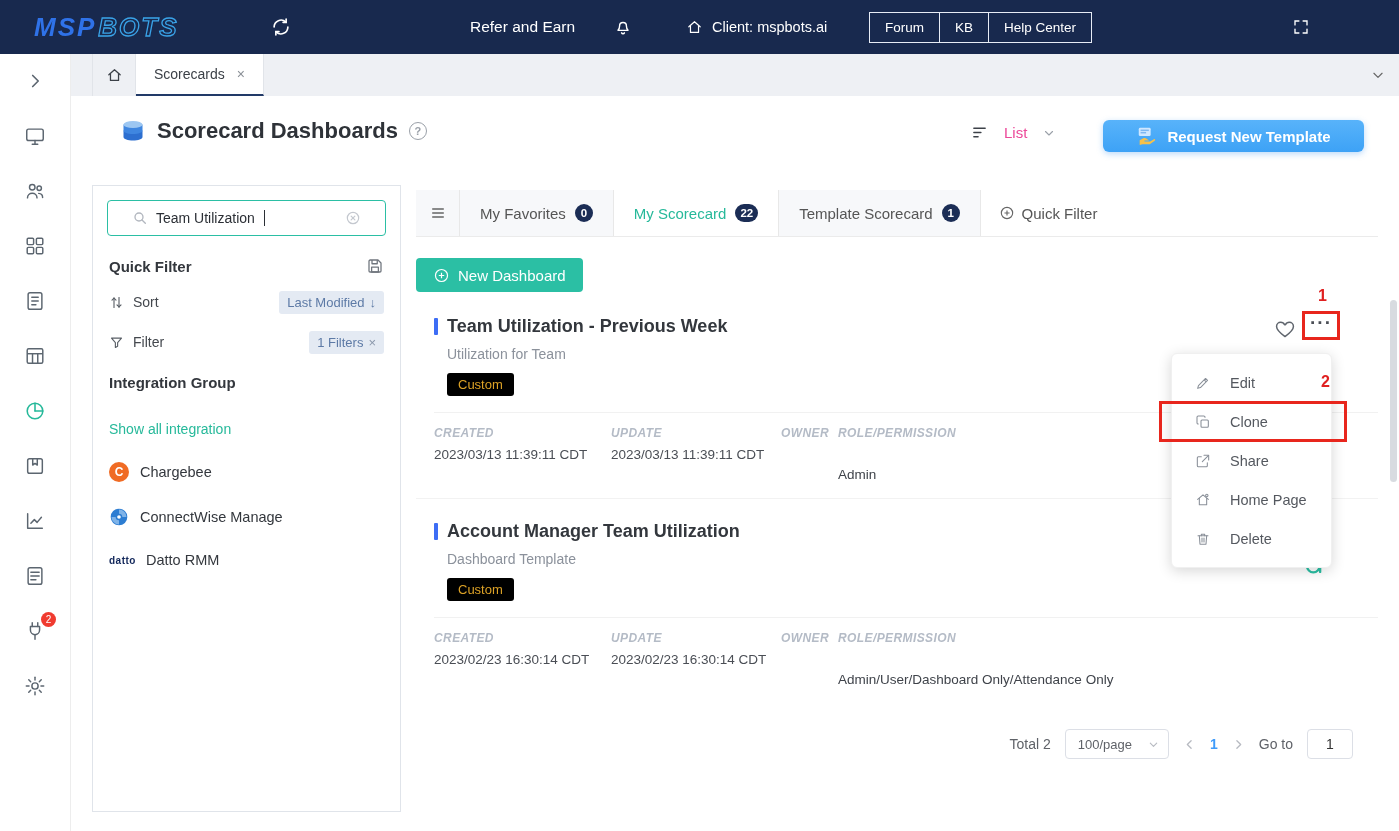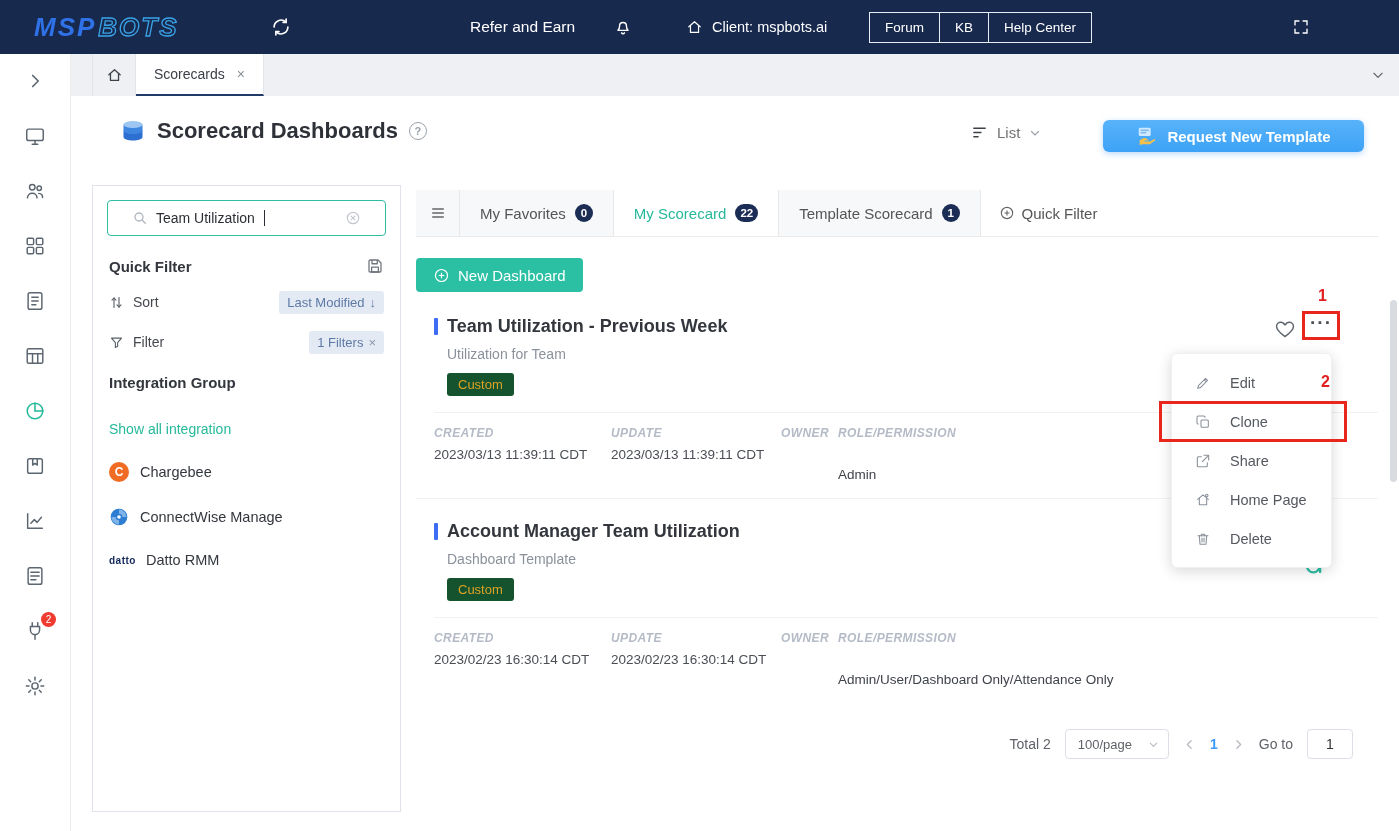--- a/index.html
+++ b/index.html
@@ -36,21 +36,21 @@
   .tab-close { color:#8a8f96; font-size:14px; cursor:pointer; }
   .tabbar-caret { margin-left:auto; margin-right:14px; align-self:center; cursor:pointer; }
 
   
   .main { position:absolute; left:71px; top:96px; right:0; bottom:0; background:#fff; }
 
   .page-header { position:relative; height:70px; }
   .header-left { position:absolute; left:49px; top:22px; display:flex; align-items:center; gap:11px; }
   .page-title { font-size:22px; font-weight:bold; color:#2e3238; }
   .help-badge { width:18px; height:18px; border:1.4px solid #9aa0a8; border-radius:50%; color:#9aa0a8; font-size:11px; font-weight:bold; display:flex; align-items:center; justify-content:center; cursor:pointer; }
-  .view-switch { position:absolute; left:900px; top:28px; display:flex; align-items:center; gap:9px; color:#737373; font-size:15px; cursor:pointer; }
+  .view-switch { position:absolute; left:900px; top:28px; display:flex; align-items:center; gap:16px; color:#ec4899; font-size:15px; cursor:pointer; }
   .request-btn { position:absolute; left:1032px; top:24px; width:261px; height:32px; background:linear-gradient(180deg,#58b3fa,#3da2f6); border-radius:6px; color:#fff; font-weight:bold; font-size:15px; display:flex; align-items:center; justify-content:center; gap:9px; cursor:pointer; box-shadow:0 2px 6px rgba(60,150,240,.35); }
 
   
   .filter-panel { position:absolute; left:21px; top:89px; width:309px; height:627px; border:1px solid #e0e4ea; background:#fff; }
   .search-box { margin:14px; height:36px; border:1px solid #2bbfa4; border-radius:4px; display:flex; align-items:center; padding:0 24px; gap:8px; cursor:text; }
   .search-text { font-size:14px; color:#2b2f35; }
   .caret { display:inline-block; width:1.5px; height:16px; background:#2b2f35; margin-left:1px; animation:blink 1s step-end infinite; }
   @keyframes blink { 50% { opacity:0; } }
   .search-clear { margin-left:auto; cursor:pointer; }
   .panel-row { padding:0 16px; display:flex; align-items:center; }
@@ -75,21 +75,21 @@
   .quick-filter-tab { display:flex; align-items:center; gap:7px; margin-left:18px; color:#555; font-size:15px; cursor:pointer; }
   .btn-new { margin-top:21px; display:inline-flex; height:34px; align-items:center; gap:8px; background:#2bbfa4; color:#fff; border-radius:4px; padding:0 17px; font-size:15px; cursor:pointer; }
 
   .card { position:relative; padding:22px 0 16px 18px; }
   .card-1 { margin-top:2px; border-bottom:1px solid #f2f2f2; }
   .card-2 { margin-top:0; }
   .title-row { display:flex; align-items:center; }
   .title-bar { width:4px; height:17px; background:#3d6df5; border-radius:1px; margin-right:9px; }
   .card-title { font-size:18px; font-weight:bold; color:#33373d; }
   .card-sub { margin:9px 0 0 13px; font-size:14px; color:#8b919b; }
-  .tag { margin:11px 0 0 13px; display:inline-block; background:#14532d; color:#dda226; font-size:13px; padding:4px 11px; border-radius:3px; }
+  .tag { margin:11px 0 0 13px; display:inline-block; background:#000000; color:#dda226; font-size:13px; padding:4px 11px; border-radius:3px; }
   .card-divider { margin-top:16px; border-top:1px solid #f1f1f1; }
   .meta { display:flex; padding-top:13px; }
   .m-c1 { width:177px; } .m-c2 { width:170px; } .m-c3 { width:57px; } .m-c4 { flex:1; }
   .meta-label { font-size:12px; color:#b4bbc6; letter-spacing:.4px; font-weight:bold;font-style:italic; }
   .meta-value { margin-top:7px; font-size:13.5px; color:#4a4e55; }
   .role-value { margin-top:27px; font-size:13.5px; color:#3f434a; }
   .heart-btn { position:absolute; right:82px; top:24px; cursor:pointer; }
   .more-wrap { position:absolute; right:38px; top:17px; border:3px solid #e8261d; padding:0 5px 4px; cursor:pointer; }
   .dots { font-size:19px; font-weight:bold; color:#4a4e55; letter-spacing:1px; line-height:18px; }
   .tpl-logo { position:absolute; right:50px; top:58px; }

